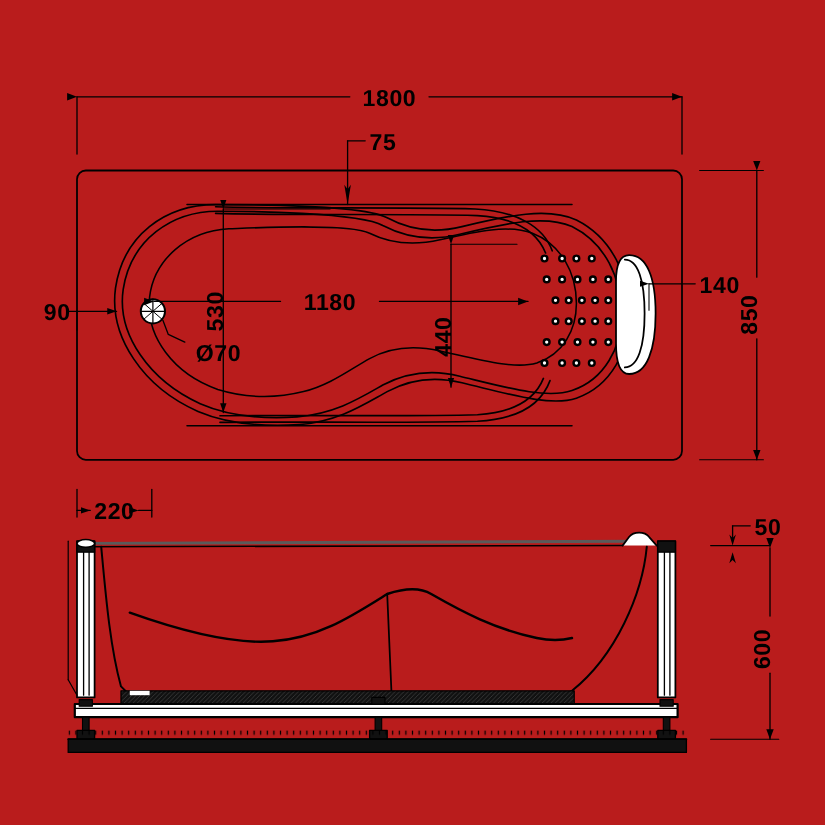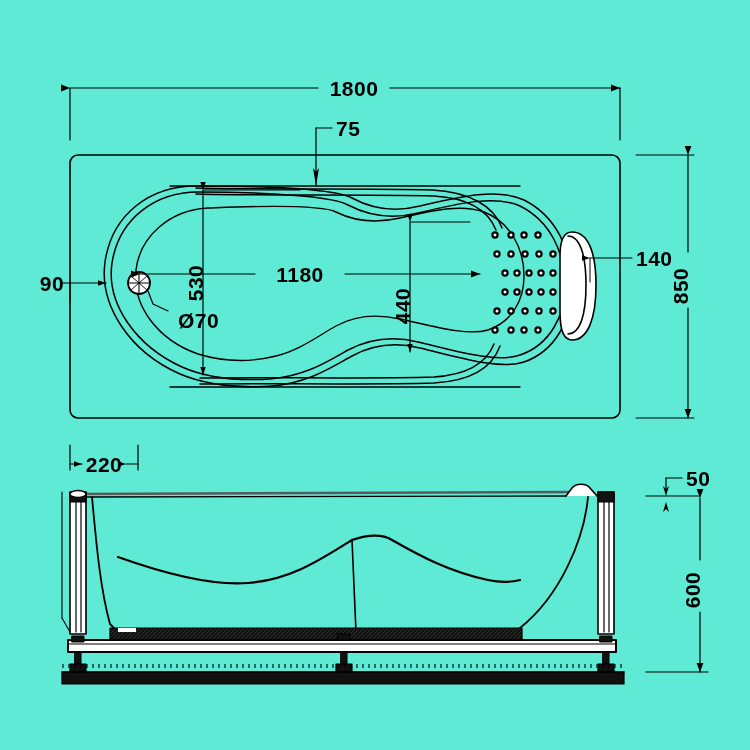--- a/index.html
+++ b/index.html
@@ -1,19 +1,19 @@
 <!DOCTYPE html>
 <html><head>
 <meta charset="utf-8">
 <title>Bathtub Technical Drawing</title>
 <style>
   html,body{margin:0;padding:0;background:#ffffff;}
   body{width:750px;height:750px;overflow:hidden;
        font-family:"Liberation Sans","DejaVu Sans",sans-serif;}
-  #stage{position:relative;width:750px;height:750px;background:#5eead4;}
+  #stage{position:relative;width:750px;height:750px;background:#b91c1c;}
   svg#dwg{position:absolute;left:0;top:0;width:750px;height:750px;display:block;}
   .dimtext{font-family:"Liberation Sans","DejaVu Sans",sans-serif;
            font-size:21px;font-weight:700;fill:#000;letter-spacing:0.5px;}
 </style>
 </head>
 <body>
 
 <div id="stage">
 
 <svg id="dwg" viewBox="0 0 750 750" xmlns="http://www.w3.org/2000/svg">

